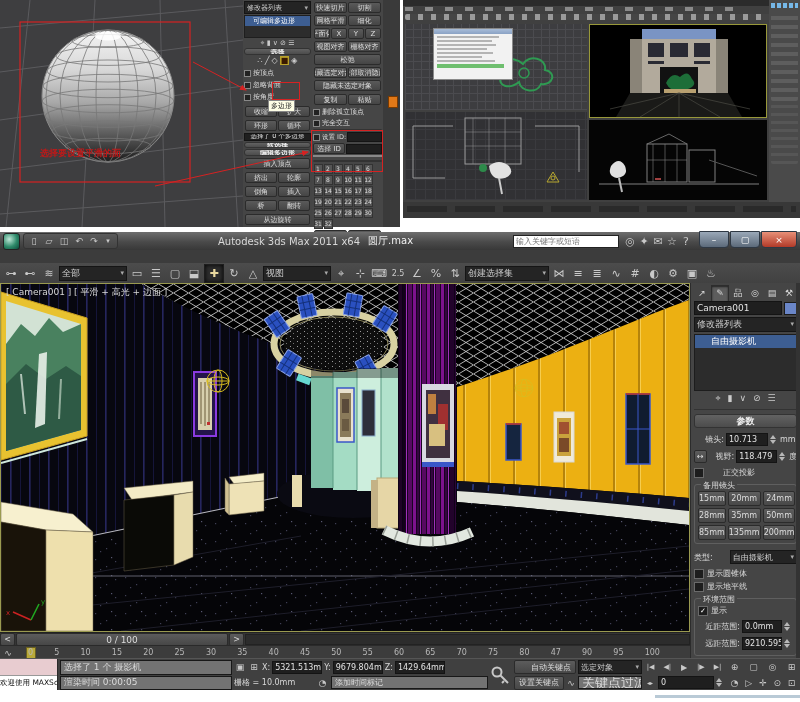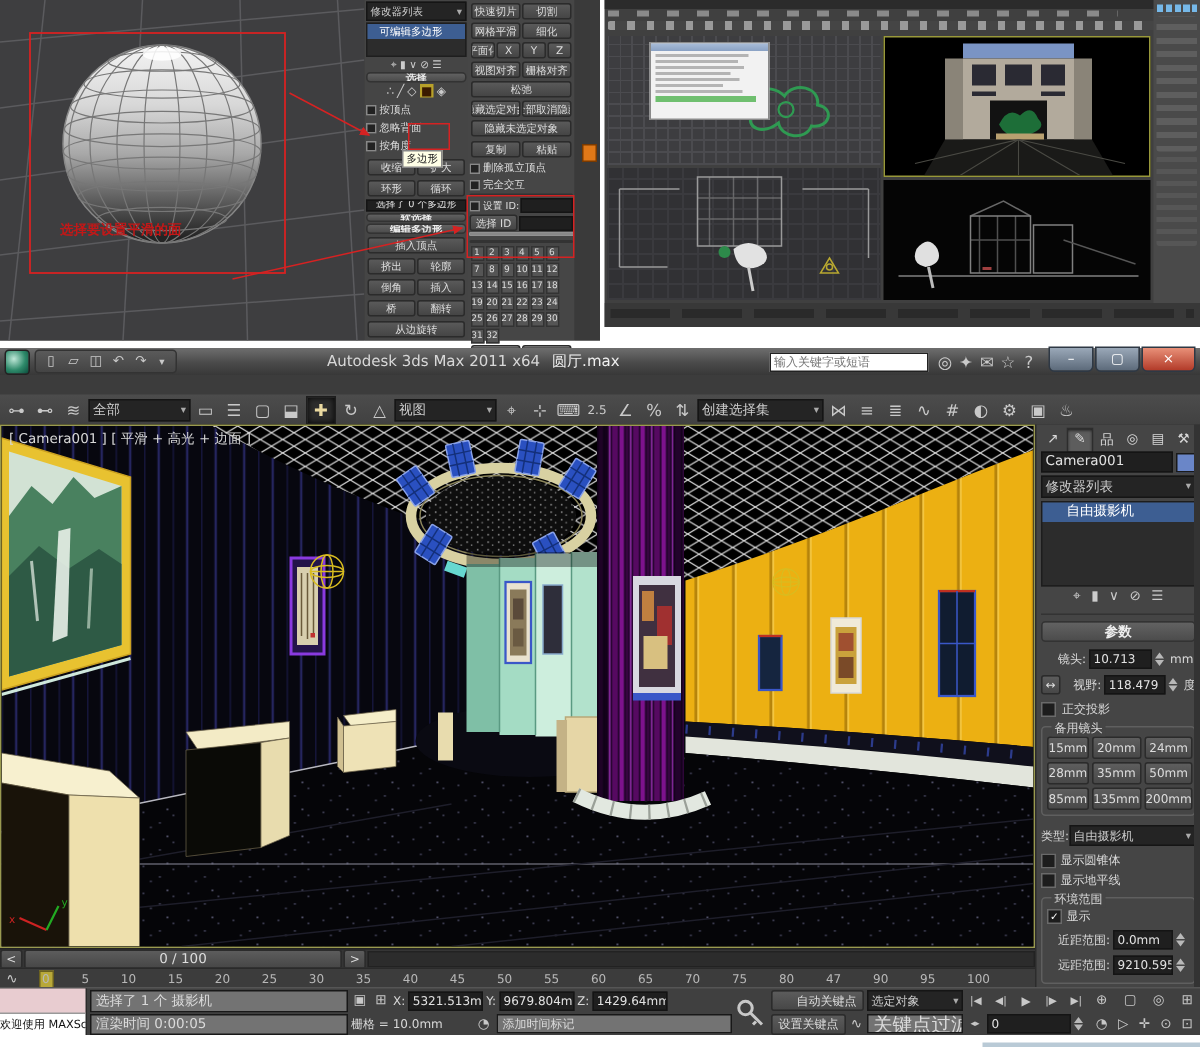--- a/index.html
+++ b/index.html
@@ -675,39 +675,39 @@
     <div class="flex" style="margin-top:2px;gap:2px;">
       <span class="btn3" style="width:11px;height:11px;">↔</span>
       <span class="lbl" style="width:26px;text-align:right;font-size:8px;">视野:</span>
       <span class="fld" style="width:36px;height:11px;font-size:8px;">118.479</span>
       <span class="spin">
           <b></b>
           <i></i>
         </span>
       <span class="lbl" style="font-size:8px;">度</span>
     </div>
-    <div class="flex" style="margin-top:3px;gap:4px;">
+    <div class="flex" style="margin-top:3px;gap:19px;">
       <span class="cb"></span>
       <span class="lbl" style="font-size:8px;">正交投影</span>
     </div>
     <div class="grp">
       <span class="gt">备用镜头</span>
       <div style="display:grid;grid-template-columns:1fr 1fr 1fr;gap:2px;">
           <span class="lensbtn">15mm</span>
           <span class="lensbtn">20mm</span>
           <span class="lensbtn">24mm</span>
           <span class="lensbtn">28mm</span>
           <span class="lensbtn">35mm</span>
           <span class="lensbtn">50mm</span>
           <span class="lensbtn">85mm</span>
           <span class="lensbtn">135mm</span>
           <span class="lensbtn">200mm</span>
         </div>
     </div>
-    <div class="flex" style="margin-top:6px;gap:0;">
+    <div class="flex" style="margin-top:6px;gap:17px;">
       <span class="lbl" style="font-size:8px;">类型:</span>
       <div class="dd" style="flex:1;height:12px;font-size:8px;">
           <span>自由摄影机</span>
           <span class="ar">▾</span>
         </div>
     </div>
     <div class="flex" style="margin-top:4px;gap:3px;">
       <span class="cb"></span>
       <span class="lbl" style="font-size:8px;">显示圆锥体</span>
     </div>

